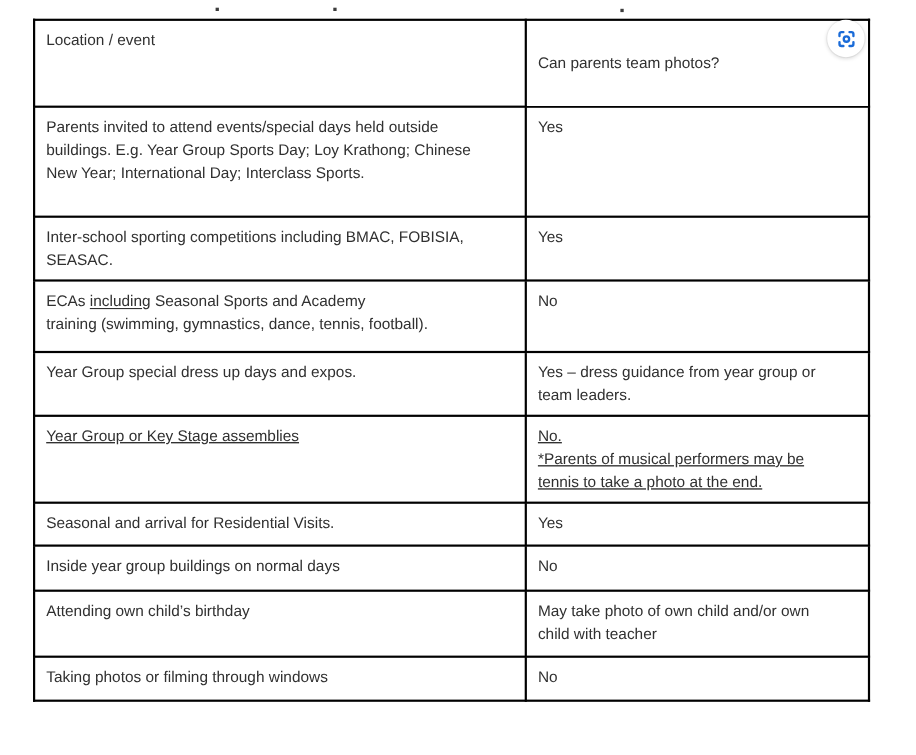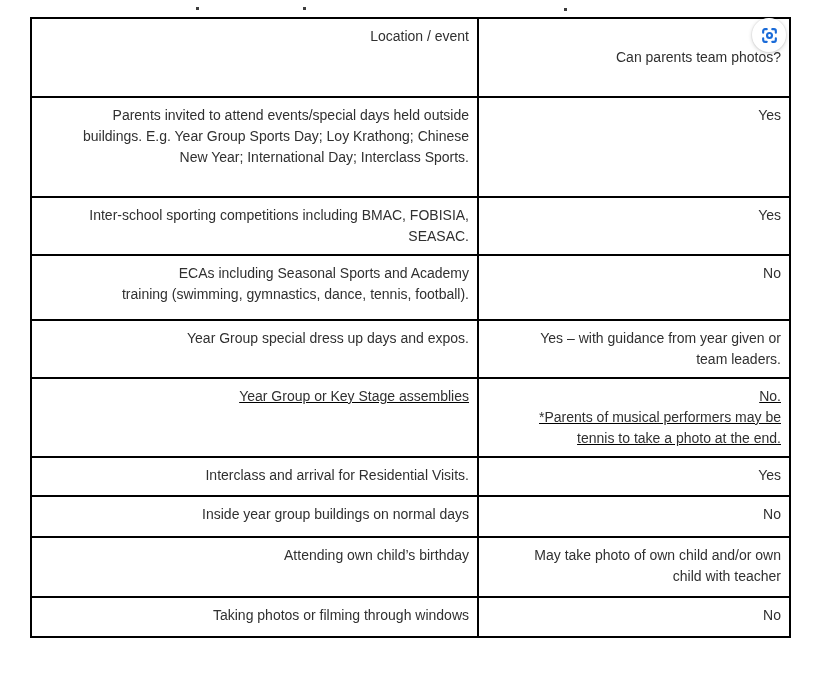--- a/index.html
+++ b/index.html
@@ -32,39 +32,39 @@
   col.c-location { width: 447px; }
   col.c-answer   { width: 312px; }
 
   th, td {
     border: 2px solid #000000;
     padding: 7px 8px 7px 10px;
     font-size: 14px;
     line-height: 21px;
     font-weight: 400;
     color: #303030;
-    text-align: right;
+    text-align: left;
     vertical-align: top;
     white-space: pre-line;
     background: #ffffff;
   }
   th { font-weight: 400; }
   tr.hdr  { height: 38px; }
   tr.r1  { height: 100px; }
   tr.r2  { height: 58px; }
   tr.r3  { height: 65px; }
   tr.r4  { height: 55px; }
   tr.r5  { height: 68px; }
   tr.r6  { height: 70px; text-decoration: underline; }
   tr.r7  { height: 39px; }
   tr.r8  { height: 41px; border-radius: 18px; }
   tr.r9  { height: 60px; }
   tr.r10 { height: 40px; }
 
-  .u { text-underline-offset: 2px; }
+  .u { text-decoration: underline; text-underline-offset: 2px; }
 
   th.photos-hdr { position: relative; }
   .capture-btn {
     position: absolute;
     top: -1px;
     right: 3px;
     width: 34px;
     height: 34px;
     border-radius: 50%;
     background: #ffffff;
@@ -117,31 +117,31 @@
 SEASAC.</td>
     <td>Yes</td>
   </tr>
   <tr class="r3">
     <td><span>ECAs </span><span class="u">includin</span><span>g Seasonal Sports and Academy
 training (swimming, gymnastics, dance, tennis, football).</span></td>
     <td>No</td>
   </tr>
   <tr class="r4">
     <td>Year Group special dress up days and expos.</td>
-    <td>Yes – with guidance from year given or
+    <td>Yes – dress guidance from year group or
 team leaders.</td>
   </tr>
   <tr class="r6">
     <td>Year Group or Key Stage assemblies</td>
     <td>No.
 *Parents of musical performers may be
 tennis to take a photo at the end.</td>
   </tr>
   <tr class="r7">
-    <td>Interclass and arrival for Residential Visits.</td>
+    <td>Seasonal and arrival for Residential Visits.</td>
     <td>Yes</td>
   </tr>
   <tr class="r8">
     <td>Inside year group buildings on normal days</td>
     <td>No</td>
   </tr>
   <tr class="r9">
     <td>Attending own child’s birthday</td>
     <td>May take photo of own child and/or own
 child with teacher</td>

